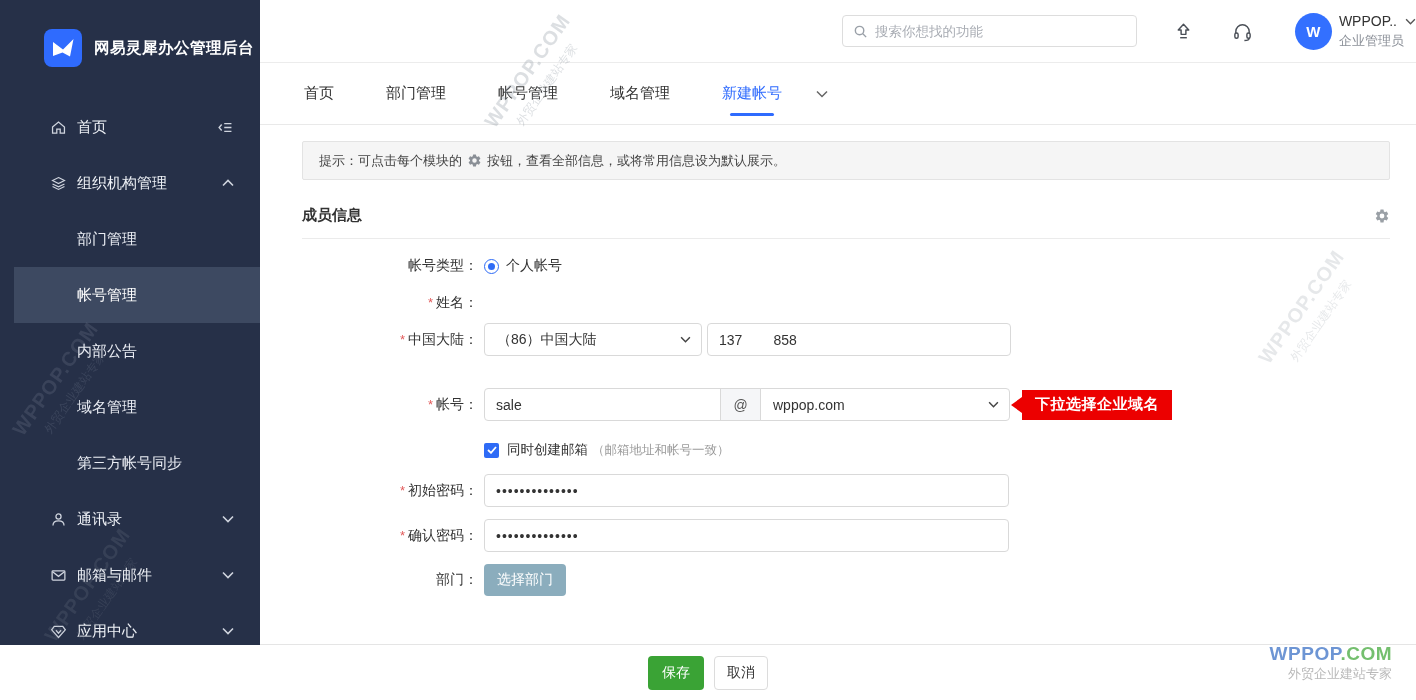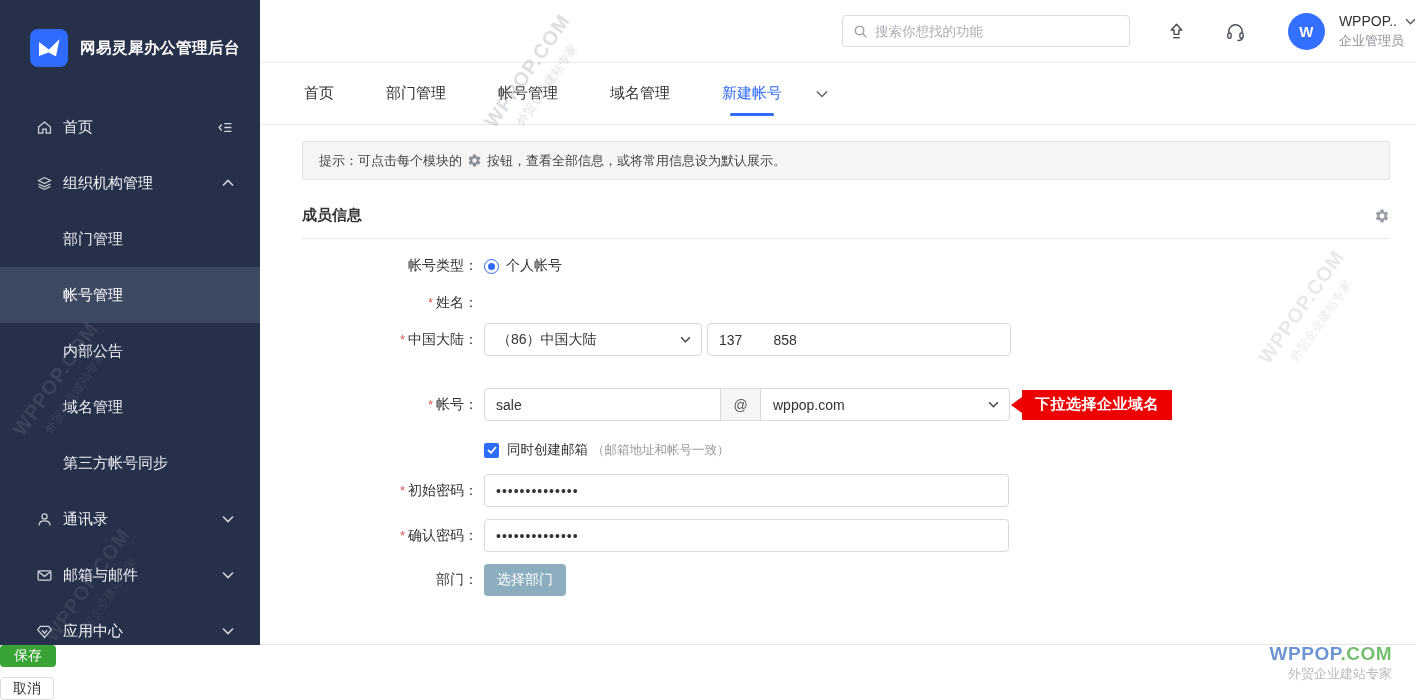--- a/index.html
+++ b/index.html
@@ -2,38 +2,38 @@
 <html><head>
 <meta charset="utf-8">
 <style>
   * { box-sizing: border-box; margin: 0; padding: 0; }
   html,body { width:1416px; height:700px; }
   body {
     font-family: "Liberation Sans", "DejaVu Sans", sans-serif;
     background:#fff; position:relative; overflow:hidden; color:#333;
   }
   
-  .sidebar { position:absolute; left:0; top:0; width:260px; height:645px; background:#263048; overflow:hidden; z-index:2; }
+  .sidebar { position:absolute; left:0; top:0; width:260px; height:645px; background:#263048; overflow:hidden; z-index:2;padding-left:14px; }
   .logo-row { display:flex; align-items:center; padding:28px 0 0 30px; height:68px; }
   .logo-row svg { flex:none; }
   .logo-title { color:#fff; font-size:15.5px; font-weight:700; margin-left:12px; letter-spacing:.5px; }
   .menu { margin-top:31px; }
   .menu-item { height:56px; display:flex; align-items:center; padding:0 26px 0 36px; font-size:15px; color:#eef1f6; cursor:pointer; }
   .mi-icon { width:17px; height:17px; margin-right:10px; flex:none; display:flex; align-items:center; }
   .mi-spacer { margin-left:auto; display:flex; align-items:center; }
   .submenu-item { height:56px; display:flex; align-items:center; padding-left:63px; font-size:15px; color:#e9ecf3; cursor:pointer; }
   .submenu-item.active { background:#3d4961; color:#fff; }
   
   .topbar { position:absolute; left:260px; top:0; width:1156px; height:63px; background:#fff; border-bottom:1px solid #ececec; display:flex; align-items:center; }
   .search-box { margin-left:582px; width:298px; height:32px; border:1px solid #ddd; border-radius:4px; display:flex; align-items:center; padding:0 10px; background:#fff; }
   .search-box input { border:none; outline:none; flex:1; font-size:13.5px; color:#333; margin-left:7px; font-family:inherit; background:transparent; }
   .search-box input::placeholder { color:#a9adb4; }
   .tb-icon { margin-left:36px; display:flex; align-items:center; cursor:pointer; }
   .avatar { margin-left:42px; width:37px; height:37px; border-radius:50%; background:#3370ff; color:#fff; display:flex; align-items:center; justify-content:center; font-size:15px; font-weight:700; flex:none; cursor:pointer; }
-  .user-meta { margin-left:14px; line-height:1.35; }
+  .user-meta { margin-left:7px; line-height:1.35; }
   .user-name-row { display:flex; align-items:center; font-size:14px; color:#333; cursor:pointer; }
   .user-role { font-size:13px; color:#8b9098; margin-top:1px; }
   
   .tabbar { position:absolute; left:260px; top:63px; width:1156px; height:62px; background:#fff; border-bottom:1px solid #e9e9e9; display:flex; align-items:center; padding-left:44px; gap:52px; }
   .tab { font-size:15px; color:#333; position:relative; height:62px; display:flex; align-items:center; cursor:pointer; }
   .tab.active { color:#2f6bfe; }
   .tab.active::after { content:""; position:absolute; left:50%; transform:translateX(-50%); bottom:9px; width:44px; height:3px; background:#2f6bfe; border-radius:2px; }
   .tab-more { margin-left:-18px; display:flex; align-items:center; cursor:pointer; }
   
   .content { position:absolute; left:260px; top:125px; width:1156px; height:520px; background:#fff; border-bottom:1px solid #e5e5e5; z-index:1; }
@@ -65,21 +65,21 @@
   .frow-phone { margin-bottom:32px; }
   .frow-acct { margin-bottom:20px; }
   .frow-check { margin-left:182px; margin-bottom:15px; }
   .checkbox { width:15px; height:15px; background:#2e6bf6; border-radius:2px; display:flex; align-items:center; justify-content:center; cursor:pointer; flex:none; }
   .cb-label { font-size:13.5px; color:#333; margin-left:8px; }
   .cb-hint { font-size:12.5px; color:#9a9a9a; margin-left:4px; }
   .frow-pwd { margin-bottom:12px; }
   .pwd { letter-spacing:1px; }
   .dept-btn { width:82px; height:32px; background:#8badbd; color:#fff; font-size:14px; border:none; border-radius:4px; display:flex; align-items:center; justify-content:center; cursor:pointer; font-family:inherit; }
   
-  .footer { position:absolute; left:0; top:645px; width:1416px; height:55px; background:#fff; display:flex; align-items:flex-start; justify-content:center; gap:10px; z-index:3;flex-direction:column; }
+  .footer { position:absolute; left:0; top:645px; width:1416px; height:55px; background:#fff; display:flex; align-items:center; justify-content:center; gap:10px; z-index:3; }
   .btn-save { min-width:56px; height:34px; padding:0 14px; background:#3aa335; color:#fff; border:none; border-radius:4px; font-size:14px; cursor:pointer; font-family:inherit; }
   .btn-cancel { min-width:42px; height:34px; padding:0 12px; background:#fff; color:#333; border:1px solid #dcdcdc; border-radius:4px; font-size:14px; cursor:pointer; font-family:inherit; }
   
   .wm { position:absolute; transform:rotate(-55deg); text-align:center; pointer-events:none; z-index:4; line-height:1.5; }
   .wm .l1 { font-size:20px; font-weight:700; letter-spacing:1px; }
   .wm .l2 { font-size:12px; }
   .wm1 { left:468px; top:52px; color:rgba(140,150,160,.30); }
   .wm2 { left:1242px; top:288px; color:rgba(140,150,160,.22); }
   .wm3 { left:-4px; top:360px; color:rgba(190,200,215,.13); }
   .wm4 { left:28px; top:566px; color:rgba(140,150,160,.16); }

